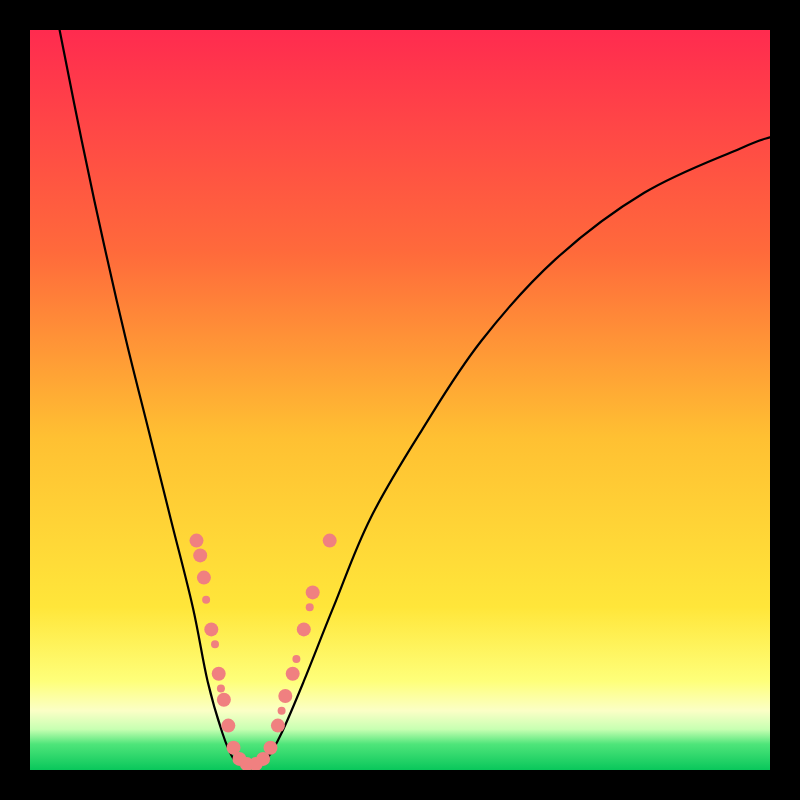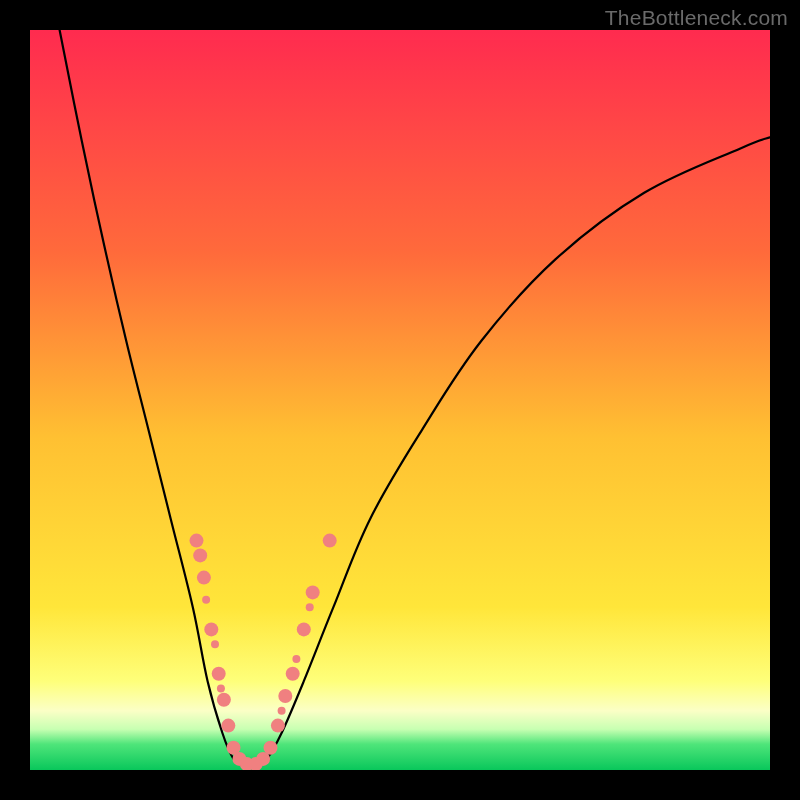--- a/index.html
+++ b/index.html
@@ -96,14 +96,13 @@
           <circle cx="266.40" cy="629.00" r="4" fill="#f08080"></circle>
           <circle cx="273.80" cy="599.40" r="7" fill="#f08080"></circle>
           <circle cx="279.72" cy="577.20" r="4" fill="#f08080"></circle>
           <circle cx="282.68" cy="562.40" r="7" fill="#f08080"></circle>
           <circle cx="299.70" cy="510.60" r="7" fill="#f08080"></circle>
         </g>
     </svg>
 
   </div>
 
-  <div class="watermark">TheBottleneck.com</div>
 </div>
 
 </body></html>

